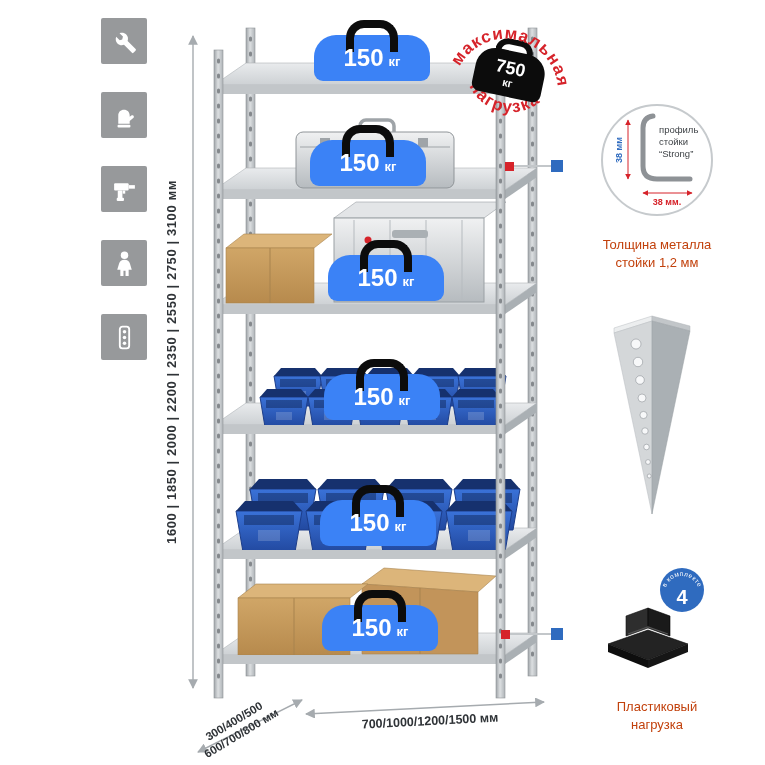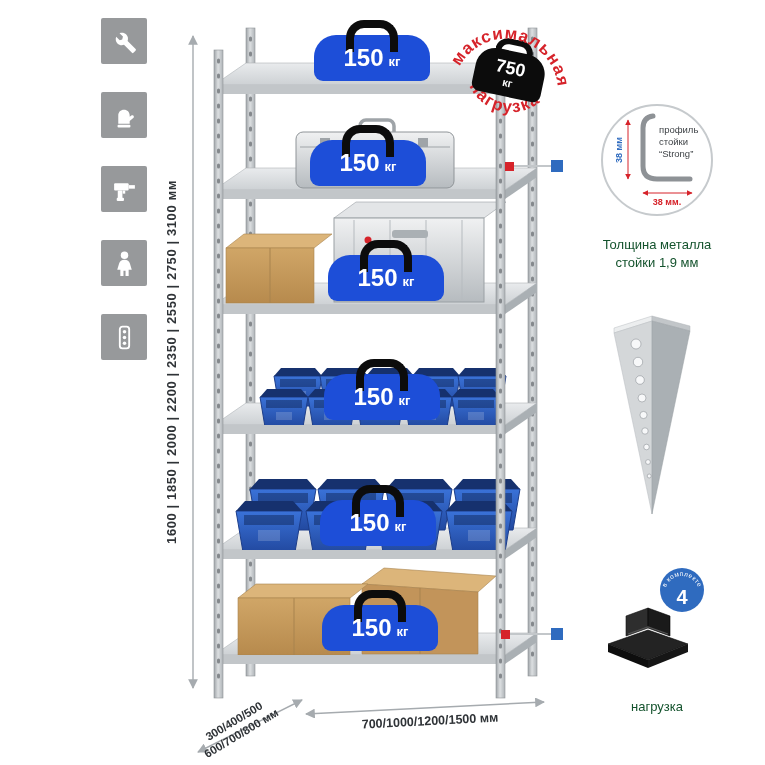--- a/index.html
+++ b/index.html
@@ -2,42 +2,42 @@
 <html><head>
 <meta charset="utf-8">
 <style>
   html,body{margin:0;padding:0;background:#fff;}
   #canvas{position:relative;width:765px;height:765px;background:#ffffff;overflow:hidden;
           font-family:"Liberation Sans",sans-serif;color:#2f3337;}
   .sq{position:absolute;left:101px;width:46px;height:46px;background:#97999b;border-radius:2px;
       display:flex;align-items:center;justify-content:center;}
   .abs{position:absolute;}
   
-  .weight{position:absolute;width:116px;height:46px;background:#1d4ed8;z-index:6;
+  .weight{position:absolute;width:116px;height:46px;background:#3b82f6;z-index:6;
           border-radius:22px 22px 9px 9px;display:flex;align-items:center;justify-content:center;gap:5px;color:#fff;}
   .weight::before{content:"";position:absolute;top:-15px;left:50%;transform:translateX(-50%);
           width:36px;height:24px;border:8px solid #0c0c0c;border-bottom:none;border-radius:18px 18px 0 0;z-index:-1;}
   .wv{font-size:24px;font-weight:bold;line-height:1;}
   .wu{font-size:13px;font-weight:bold;margin-top:7px;line-height:1;}
   
   .stamp{position:absolute;left:444px;top:5px;width:132px;height:132px;transform:rotate(12deg);z-index:8;}
   .weight750{position:absolute;left:31px;top:46px;width:70px;height:46px;background:#0c0c0c;color:#fff;
           border-radius:20px 20px 8px 8px;display:flex;flex-direction:column;align-items:center;justify-content:center;line-height:1.05;}
   .weight750::before{content:"";position:absolute;top:-12px;left:50%;transform:translateX(-50%);
           width:26px;height:16px;border:6px solid #0c0c0c;border-bottom:none;border-radius:13px 13px 0 0;z-index:-1;}
   .v750{font-size:18px;font-weight:bold;}
   .u750{font-size:11px;font-weight:bold;}
   
   .hlabel{position:absolute;left:171px;top:362px;transform:translate(-50%,-50%) rotate(-90deg);
           white-space:nowrap;font-size:13px;font-weight:bold;letter-spacing:0.6px;color:#2f3337;}
   .dlabel{position:absolute;left:168px;top:714px;width:140px;text-align:center;transform:rotate(-31deg);
           font-size:11.5px;font-weight:bold;line-height:1.2;color:#2f3337;}
   .wlabel{position:absolute;left:320px;top:714px;width:220px;text-align:center;transform:rotate(-3deg);
           font-size:12.5px;font-weight:bold;color:#2f3337;}
-  .cap{position:absolute;left:577px;width:160px;text-align:center;font-size:13px;line-height:1.35;color:#14532d;}
+  .cap{position:absolute;left:577px;width:160px;text-align:center;font-size:13px;line-height:1.35;color:#c2410c;}
   
   .connector{position:absolute;height:12px;z-index:9;}
   .connector .line{position:absolute;left:4px;right:8px;top:5px;height:2px;background:#c3c7ca;}
   .connector .sq-red{position:absolute;left:0;top:2px;width:9px;height:9px;background:#d6232a;}
   .connector .sq-blue{position:absolute;right:0;top:0;width:12px;height:12px;background:#2f6bbf;}
 </style>
 </head>
 <body>
 
 <div id="canvas">
@@ -295,21 +295,21 @@
     <line x1="31" y1="20" x2="31" y2="79" stroke="#d6232a" stroke-width="1" marker-start="url(#ahr)" marker-end="url(#ahr)"></line>
     <text transform="rotate(-90 22 50)" x="22" y="53" font-size="9" font-weight="bold" fill="#2f6bbf" text-anchor="middle">38 мм</text>
     <line x1="46" y1="93" x2="95" y2="93" stroke="#d6232a" stroke-width="1" marker-start="url(#ahr)" marker-end="url(#ahr)"></line>
     <text x="70" y="105" font-size="9" font-weight="bold" fill="#d6232a" text-anchor="middle">38 мм.</text>
     <text x="62" y="33" font-size="9.5" fill="#3f4347">профиль</text>
     <text x="62" y="45" font-size="9.5" fill="#3f4347">стойки</text>
     <text x="62" y="57" font-size="9.5" fill="#3f4347">“Strong”</text>
   </svg>
   <div class="cap" style="top:236px">
     <div>Толщина металла</div>
-    <div>стойки 1,9 мм</div>
+    <div>стойки 1,2 мм</div>
   </div>
 
   <svg class="abs" style="left:600px;top:308px" width="115" height="215" viewBox="0 0 115 215">
     <polygon points="14,20 52,8 52,13 14,25" fill="#eceeef" stroke="#b9bdc0" stroke-width="0.5"></polygon>
     <polygon points="52,8 90,18 90,23 52,13" fill="#c2c6c9" stroke="#b0b5b8" stroke-width="0.5"></polygon>
     <polygon points="52,13 14,25 52,206" fill="#d4d7d9" stroke="#b9bdc0" stroke-width="0.5"></polygon>
     <polygon points="52,13 90,23 52,206" fill="#aab0b4" stroke="#9aa0a4" stroke-width="0.5"></polygon>
     <circle cx="36" cy="36" r="5" fill="#f7f8f9" stroke="#8f9498" stroke-width="0.6"></circle>
     <circle cx="38" cy="54" r="4.7" fill="#f7f8f9" stroke="#8f9498" stroke-width="0.6"></circle>
     <circle cx="40" cy="72" r="4.3" fill="#f7f8f9" stroke="#8f9498" stroke-width="0.6"></circle>
@@ -333,20 +333,21 @@
   </svg>
   <svg class="abs" style="left:598px;top:592px" width="100" height="85" viewBox="0 0 100 85">
     <polygon points="28,44 50,36 50,16 28,24" fill="#2e2e2e" stroke="#111" stroke-width="0.6"></polygon>
     <polygon points="50,36 72,44 72,24 50,16" fill="#1a1a1a" stroke="#000" stroke-width="0.6"></polygon>
     <polygon points="10,52 50,38 90,52 50,68" fill="#232323" stroke="#000" stroke-width="0.6"></polygon>
     <polygon points="10,52 50,68 50,76 10,60" fill="#0e0e0e"></polygon>
     <polygon points="50,68 90,52 90,60 50,76" fill="#161616"></polygon>
     <polyline points="30,42 50,35 70,42" fill="none" stroke="#555" stroke-width="1.2"></polyline>
   </svg>
   <div class="cap" style="top:698px">
+    <div>Пластиковый</div>
     <div>нагрузка</div>
   </div>
 
   <svg class="abs" style="left:186px;top:692px" width="128" height="70">
     <defs>
       <marker id="ahd" viewBox="0 0 10 10" refX="9" refY="5" markerWidth="7" markerHeight="7" orient="auto-start-reverse">
         <path d="M0,0L10,5L0,10z" fill="#a6abaf"></path>
       </marker>
     </defs>
     <line x1="12" y1="60" x2="116" y2="8" stroke="#a6abaf" stroke-width="1.4" marker-start="url(#ahd)" marker-end="url(#ahd)"></line>

